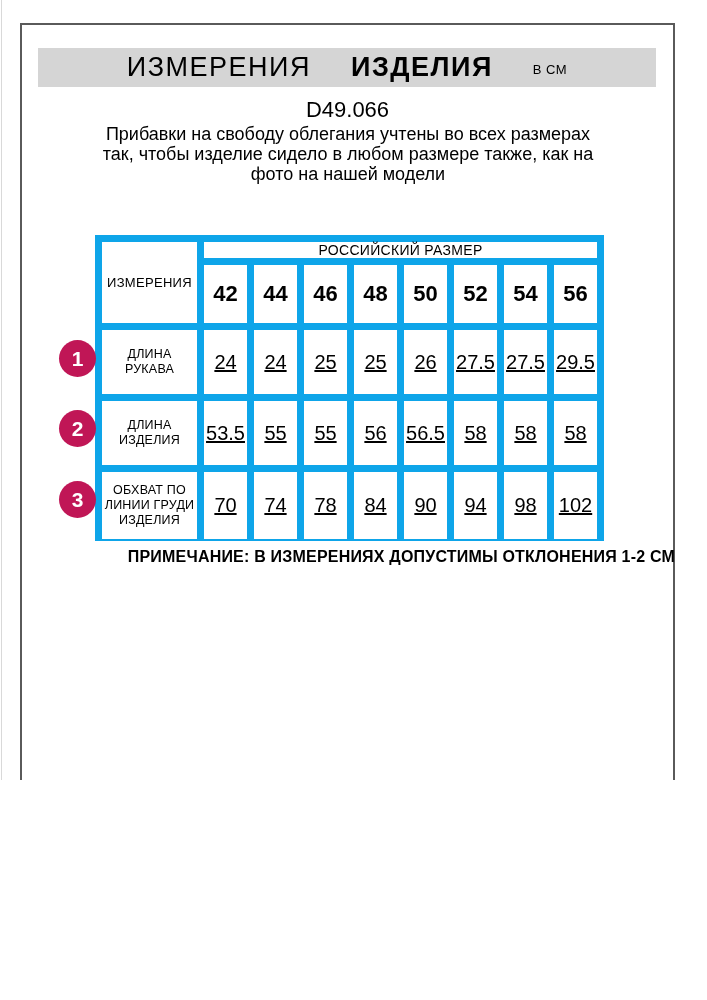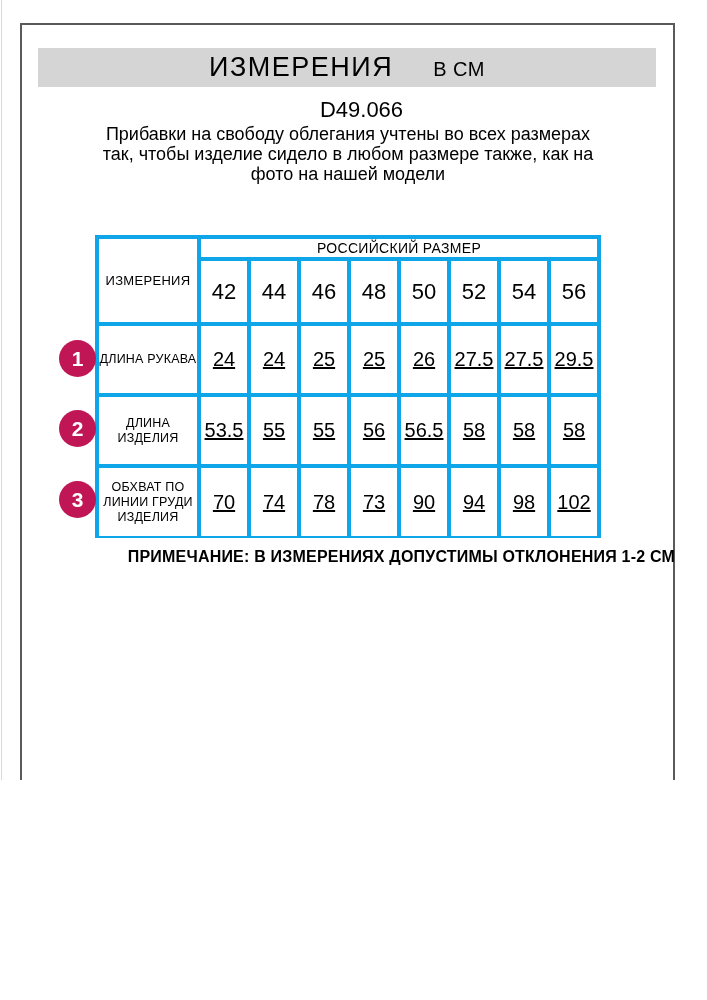--- a/index.html
+++ b/index.html
@@ -48,71 +48,70 @@
     font-size: 27px;
     letter-spacing: 1.5px;
     font-weight: normal;
   }
   .banner .t-bold {
     font-size: 27px;
     letter-spacing: 1.5px;
     font-weight: bold;
   }
   .banner .t-unit {
-    font-size: 20px;
+    font-size: 13px;
     letter-spacing: 0.5px;
     padding-top: 3px;
   }
   .article {
     position: absolute;
     left: 20px;
     top: 97px;
     width: 655px;
     text-align: center;
     font-size: 22px;
-    padding-left: 14px;
   }
   .description {
     position: absolute;
     left: 88px;
     top: 124px;
     width: 520px;
     text-align: center;
     font-size: 18px;
     line-height: 20px;
   }
   table.size-table {
     position: absolute;
     left: 95px;
     top: 235px;
     border-collapse: collapse;
     table-layout: fixed;
     width: 502px;
     border: 2px solid #000;
   }
   table.size-table td {
-    border: 4px solid #0ea5e9;
+    border: 7px solid #0ea5e9;
     text-align: center;
     vertical-align: middle;
     padding: 0;
   }
   tr.tr-group { height: 22px; }
   tr.tr-sizes { height: 65px; }
   tr.tr-data  { height: 71px; }
   tr.tr-sizes td, tr.tr-data td { border-bottom-width: 2px; }
   td.corner-cell {
     font-size: 13px;
     letter-spacing: 0.3px;
   }
   td.group-header-cell {
     font-size: 14px;
     letter-spacing: 0.3px;
   }
   td.size-cell {
-    font-weight: normal;
+    font-weight: bold;
     font-size: 22px;
   }
   td.label-cell {
     font-size: 12.5px;
     line-height: 15px;
     padding: 2px 3px;
     letter-spacing: 0.2px;
   }
   td.value-cell {
     font-size: 20px;
@@ -151,20 +150,21 @@
 <body>
 
 <div class="canvas">
 
   <div class="left-edge-line"></div>
 
   <div class="page-border"></div>
 
   <div class="banner">
     <span class="t-main">ИЗМЕРЕНИЯ</span>
+    <span class="t-bold">ИЗДЕЛИЯ</span>
     <span class="t-unit">В СМ</span>
   </div>
 
   <div class="article">D49.066</div>
 
   <div class="description">Прибавки на свободу облегания учтены во всех размерах так, чтобы изделие сидело в любом размере также, как на фото на нашей модели</div>
 
   <table class="size-table">
     <colgroup>
       <col style="width:102px">
@@ -212,21 +212,21 @@
         <td class="value-cell">56.5</td>
         <td class="value-cell">58</td>
         <td class="value-cell">58</td>
         <td class="value-cell">58</td>
       </tr>
       <tr class="tr-data">
         <td class="label-cell">ОБХВАТ ПО ЛИНИИ ГРУДИ ИЗДЕЛИЯ</td>
         <td class="value-cell">70</td>
         <td class="value-cell">74</td>
         <td class="value-cell">78</td>
-        <td class="value-cell">73</td>
+        <td class="value-cell">84</td>
         <td class="value-cell">90</td>
         <td class="value-cell">94</td>
         <td class="value-cell">98</td>
         <td class="value-cell">102</td>
       </tr>
     </tbody>
   </table>
 
   <div class="badge badge-1">1</div>
   <div class="badge badge-2">2</div>

